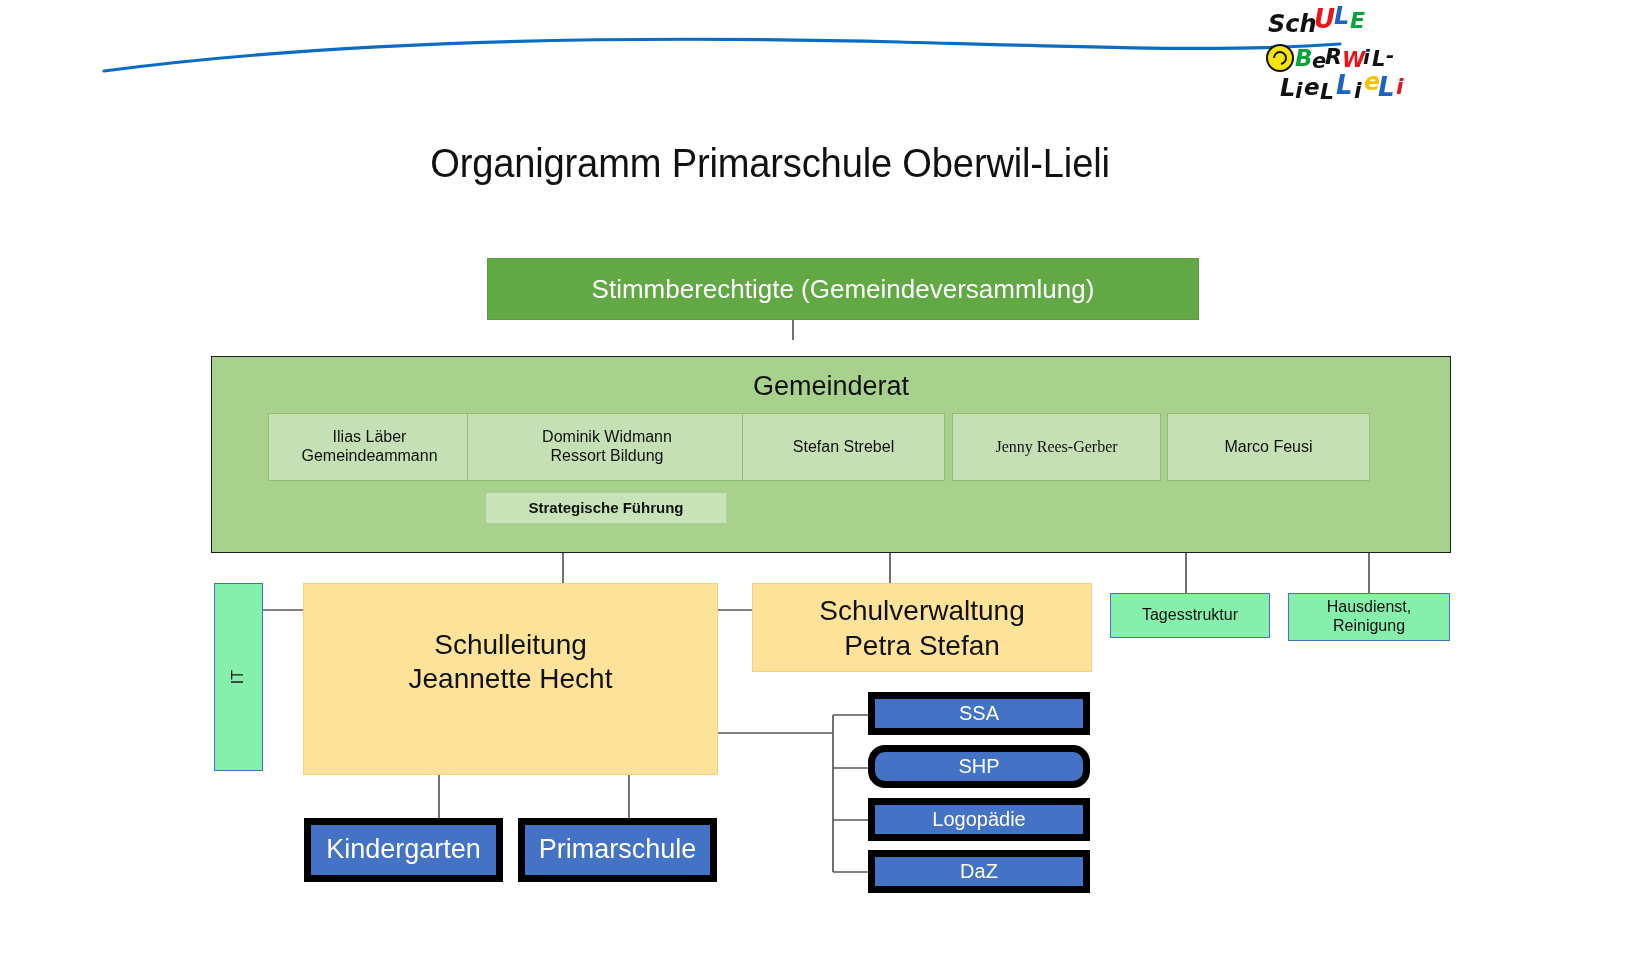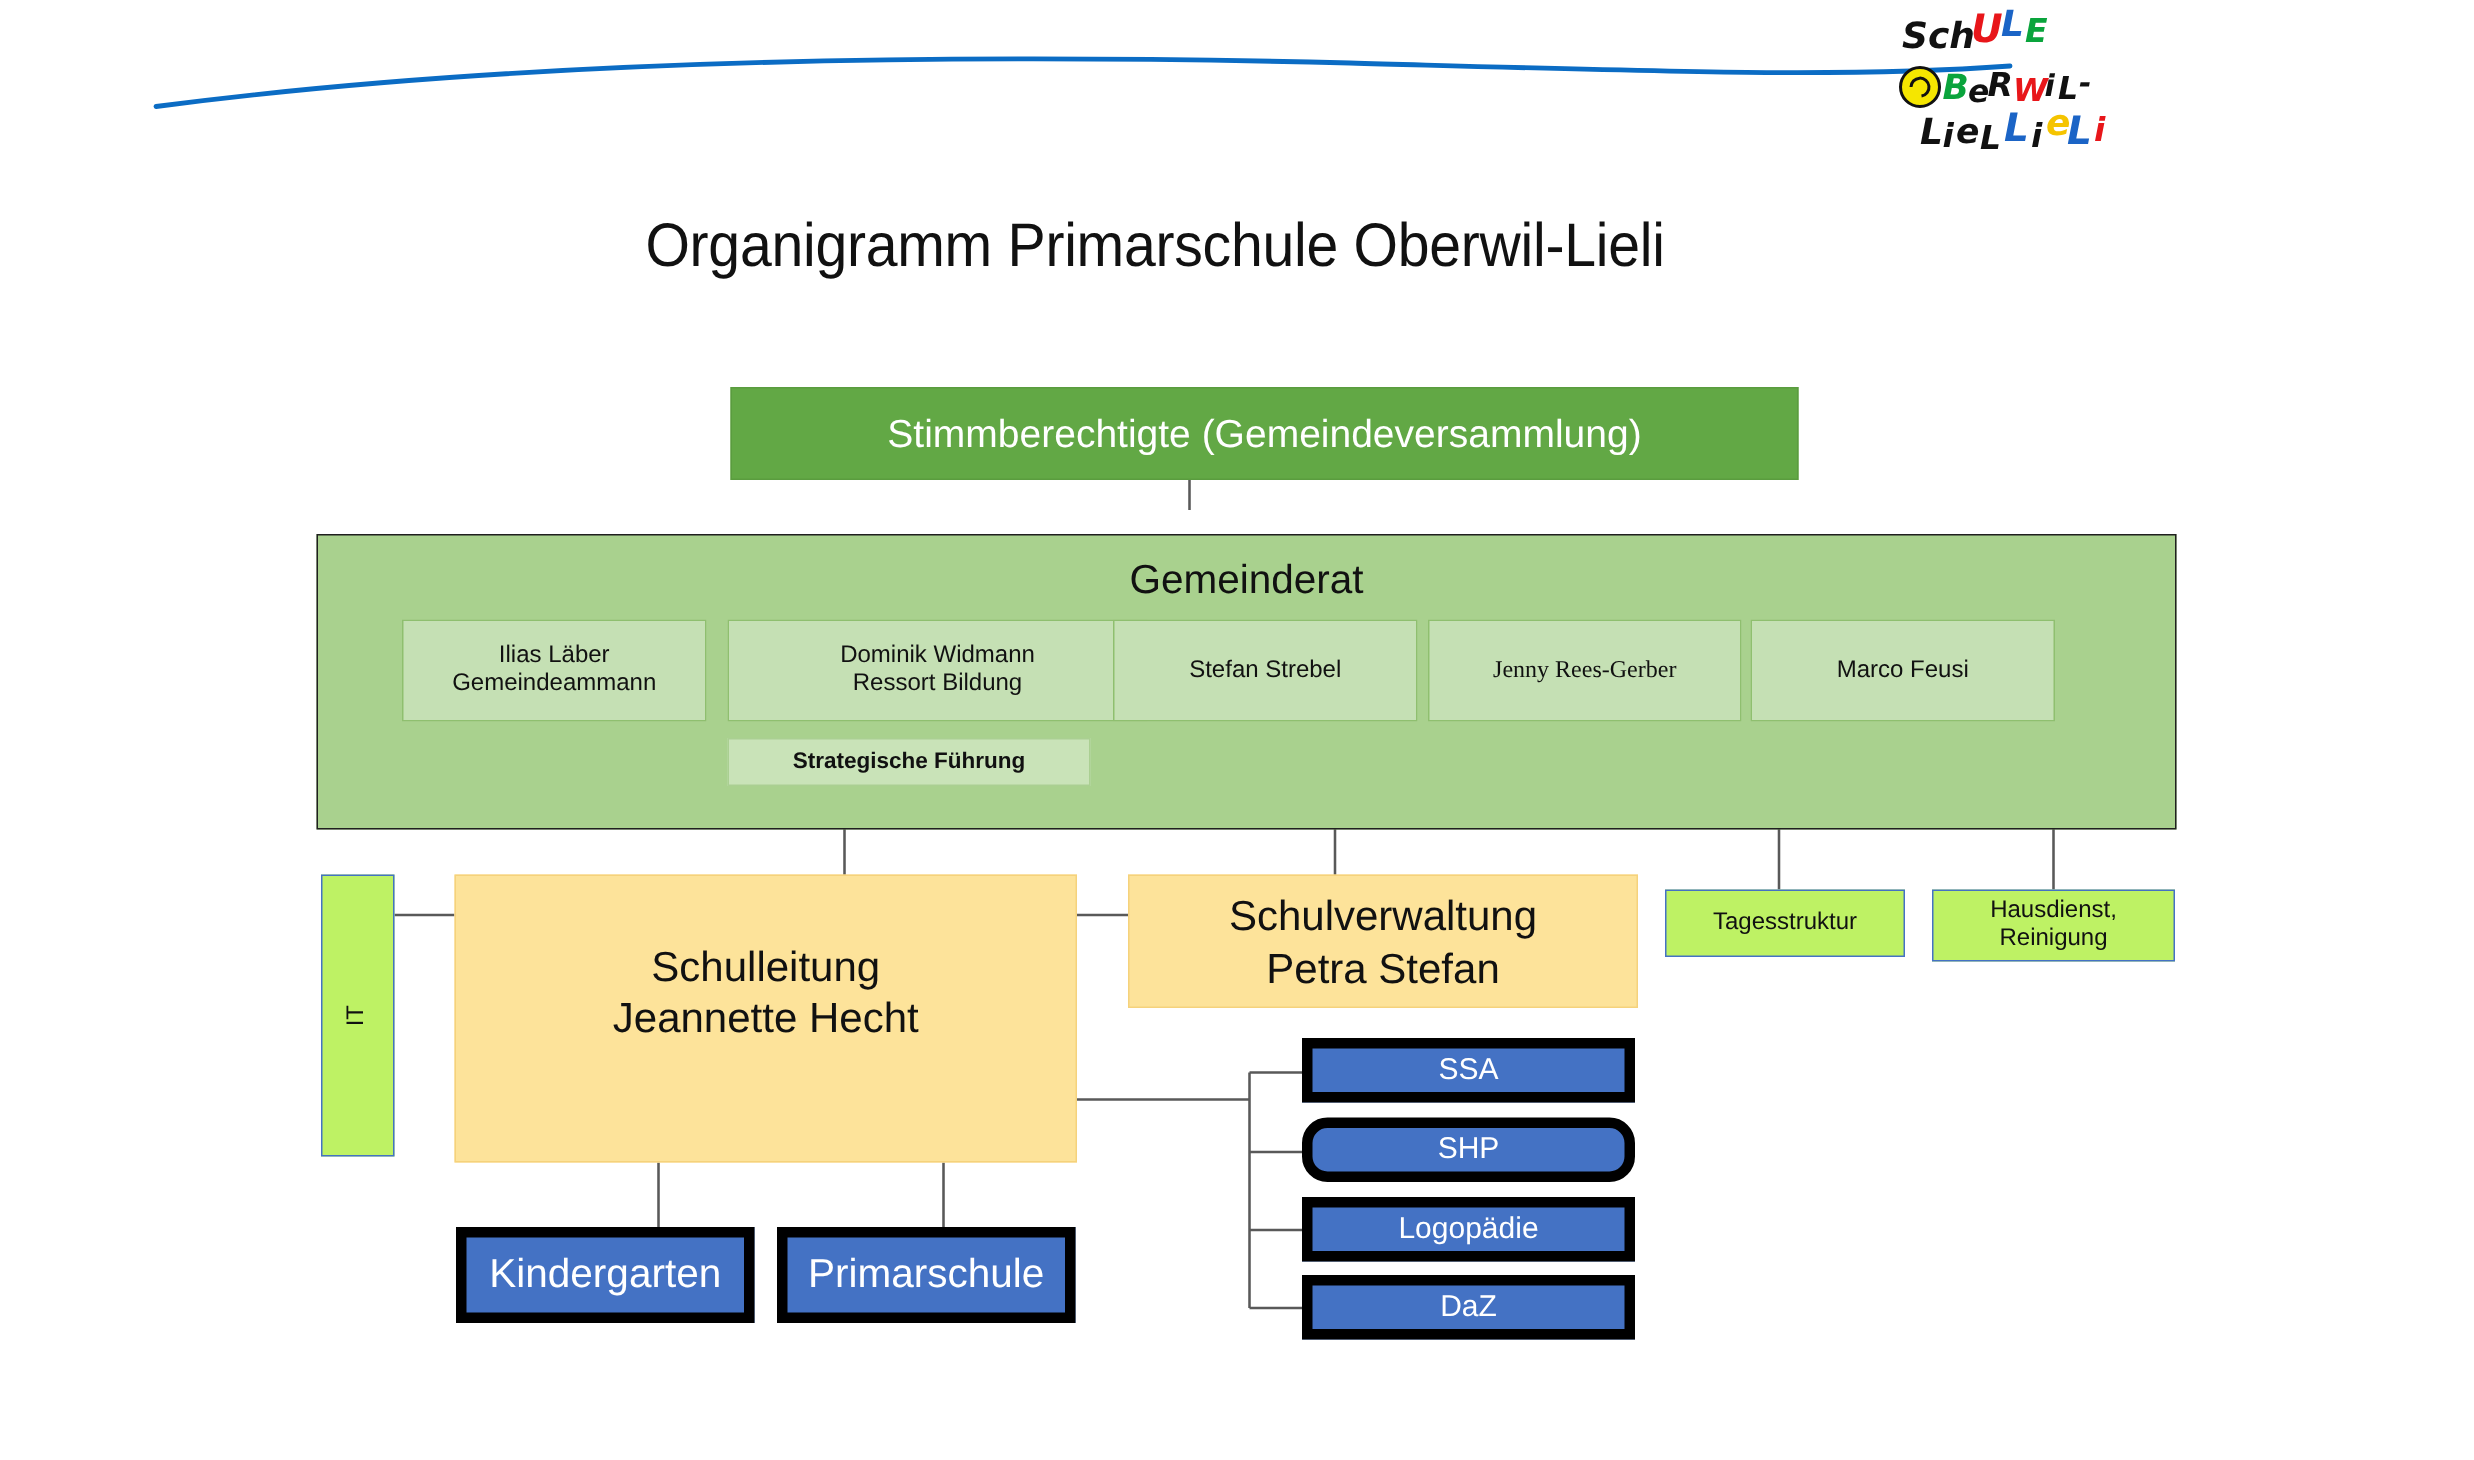--- a/index.html
+++ b/index.html
@@ -109,21 +109,21 @@
   .yellow-sub {
     background: #fdd566;
     border: 1px solid #e9ecef;
     color: #111111;
     font-size: 16px;
     font-weight: 600;
   }
 
   
   .blue-light {
-    background: #bef264;
+    background: #86efac;
     border: 1px solid #4472c4;
     color: #111111;
     font-size: 16px;
   }
   .blue-solid {
     background: #4472c4;
     border: 7px solid #000000;
     color: #ffffff;
     font-size: 20px;
   }
@@ -219,21 +219,21 @@
     <div class="green-panel-title">Gemeinderat</div>
   </div>
 
   <div class="box green-member" style="left:268px; top:413px; width:203px; height:68px;">
     <div class="lines">
       <div>Ilias Läber</div>
       <div>Gemeindeammann</div>
     </div>
   </div>
 
-  <div class="box green-member" style="left:485px; top:413px; width:280px; height:68px;">
+  <div class="box green-member" style="left:467px; top:413px; width:280px; height:68px;">
     <div class="lines">
       <div>Dominik Widmann</div>
       <div>Ressort Bildung</div>
     </div>
   </div>
 
   <div class="box green-member" style="left:742px; top:413px; width:203px; height:68px;">
     <div class="lines">
       <div>Stefan Strebel</div>
     </div>

